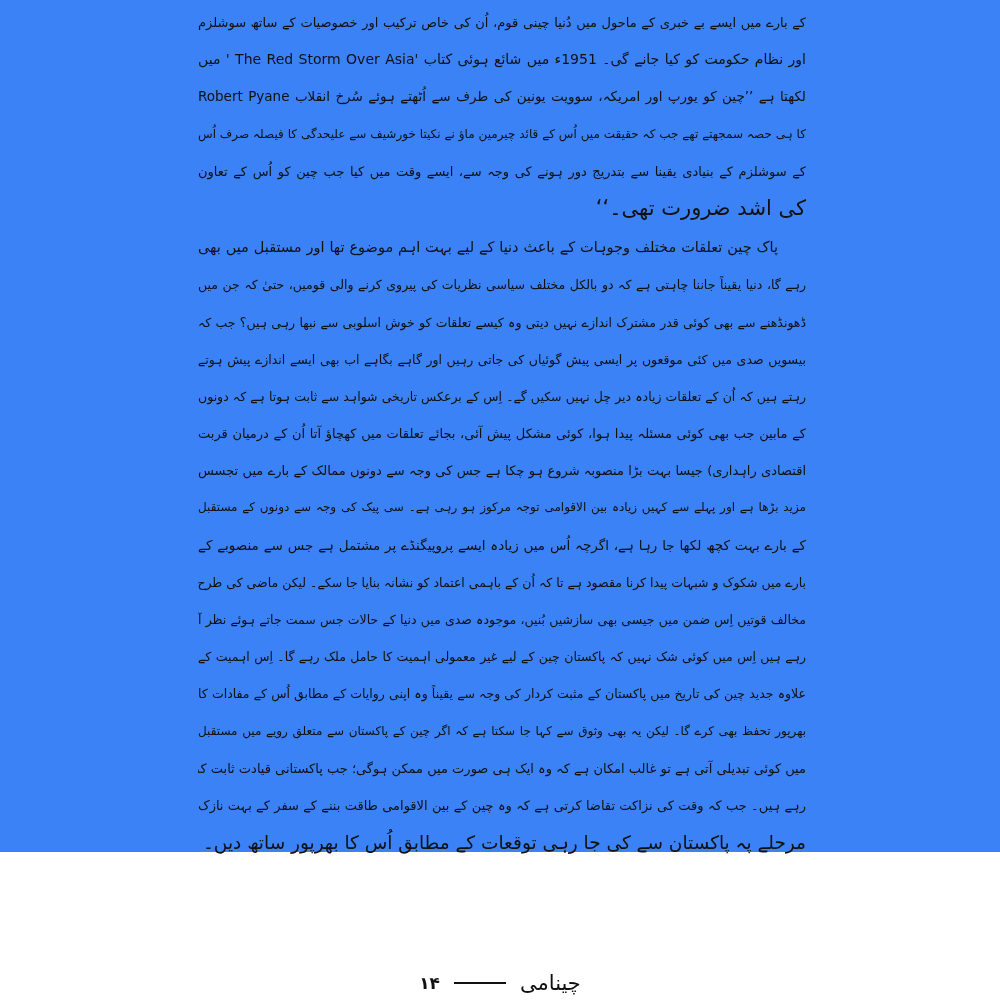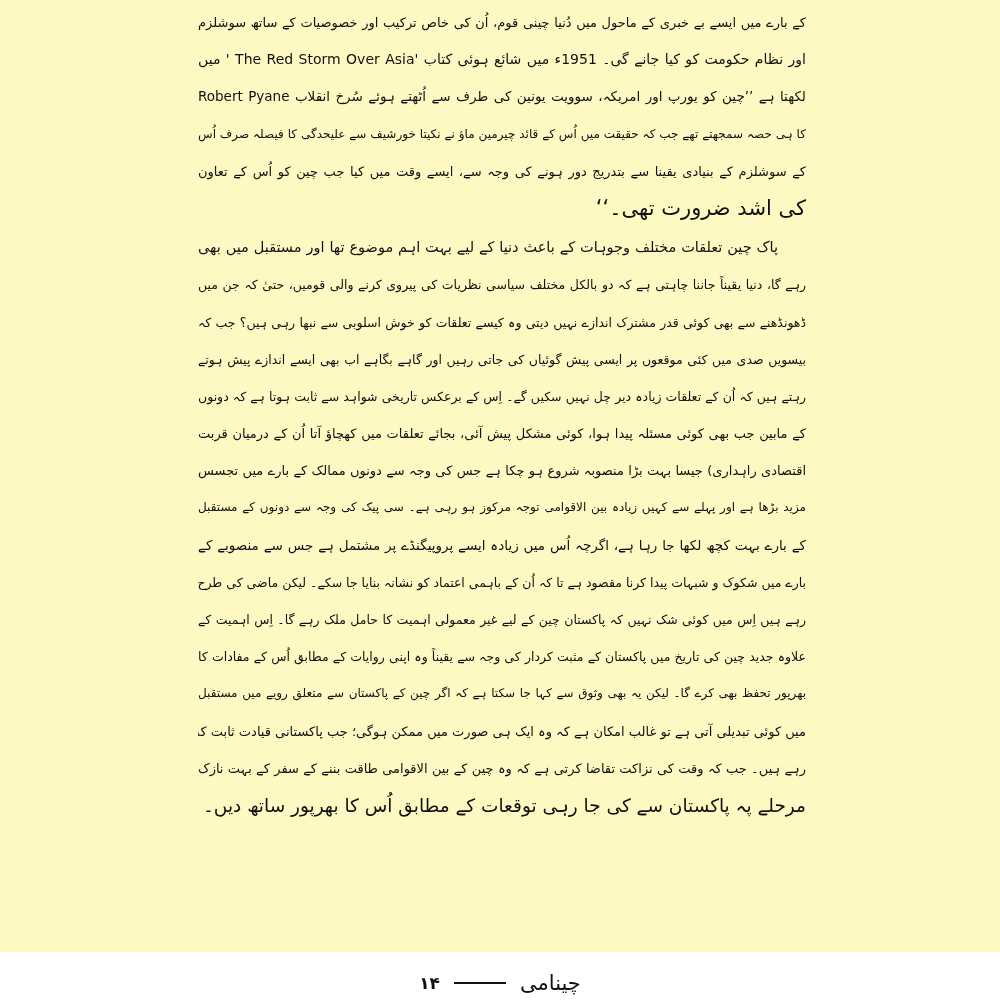--- a/index.html
+++ b/index.html
@@ -11,22 +11,22 @@
     width: 1000px;
     height: 1000px;
     position: relative;
     overflow: hidden;
     font-family: "DejaVu Sans", sans-serif;
     color: #111111;
   }
   .page {
     position: absolute;
     left: 0; top: 0;
-    width: 1000px; height: 952px;
-    background: #fef9c3;
+    width: 1000px; height: 852px;
+    background: #3b82f6;
   }
   .text-block {
     position: absolute;
     left: 198px;
     top: 4px;
     width: 608px;
     direction: rtl;
   }
   .line {
     display: block;
@@ -92,20 +92,21 @@
     <span class="line indent gap-before" style="font-size: 14.5px;">پاک چین تعلقات مختلف وجوہات کے باعث دنیا کے لیے بہت اہم موضوع تھا اور مستقبل میں بھی</span>
     <span class="line" style="font-size: 12.5px;">رہے گا، دنیا یقیناً جاننا چاہتی ہے کہ دو بالکل مختلف سیاسی نظریات کی پیروی کرنے والی قومیں، حتیٰ کہ جن میں</span>
     <span class="line" style="font-size: 12.5px;">ڈھونڈھنے سے بھی کوئی قدر مشترک اندازے نہیں دیتی وہ کیسے تعلقات کو خوش اسلوبی سے نبھا رہی ہیں؟ جب کہ</span>
     <span class="line" style="font-size: 12.5px;">بیسویں صدی میں کئی موقعوں پر ایسی پیش گوئیاں کی جاتی رہیں اور گاہے بگاہے اب بھی ایسے اندازے پیش ہوتے</span>
     <span class="line" style="font-size: 12.5px;">رہتے ہیں کہ اُن کے تعلقات زیادہ دیر چل نہیں سکیں گے۔ اِس کے برعکس تاریخی شواہد سے ثابت ہوتا ہے کہ دونوں</span>
     <span class="line" style="font-size: 13px;">کے مابین جب بھی کوئی مسئلہ پیدا ہوا، کوئی مشکل پیش آئی، بجائے تعلقات میں کھچاؤ آتا اُن کے درمیان قربت</span>
     <span class="line" style="font-size: 13px;">اقتصادی راہداری) جیسا بہت بڑا منصوبہ شروع ہو چکا ہے جس کی وجہ سے دونوں ممالک کے بارے میں تجسس</span>
     <span class="line" style="font-size: 12px;">مزید بڑھا ہے اور پہلے سے کہیں زیادہ بین الاقوامی توجہ مرکوز ہو رہی ہے۔ سی پیک کی وجہ سے دونوں کے مستقبل</span>
     <span class="line" style="font-size: 13.5px;">کے بارے بہت کچھ لکھا جا رہا ہے، اگرچہ اُس میں زیادہ ایسے پروپیگنڈے پر مشتمل ہے جس سے منصوبے کے</span>
     <span class="line" style="font-size: 12.5px;">بارے میں شکوک و شبہات پیدا کرنا مقصود ہے تا کہ اُن کے باہمی اعتماد کو نشانہ بنایا جا سکے۔ لیکن ماضی کی طرح</span>
+    <span class="line" style="font-size: 12.5px;">مخالف قوتیں اِس ضمن میں جیسی بھی سازشیں بُنیں، موجودہ صدی میں دنیا کے حالات جس سمت جاتے ہوئے نظر آ</span>
     <span class="line" style="font-size: 12.5px;">رہے ہیں اِس میں کوئی شک نہیں کہ پاکستان چین کے لیے غیر معمولی اہمیت کا حامل ملک رہے گا۔ اِس اہمیت کے</span>
     <span class="line" style="font-size: 12.5px;">علاوہ جدید چین کی تاریخ میں پاکستان کے مثبت کردار کی وجہ سے یقیناً وہ اپنی روایات کے مطابق اُس کے مفادات کا</span>
     <span class="line" style="font-size: 12px;">بھرپور تحفظ بھی کرے گا۔ لیکن یہ بھی وثوق سے کہا جا سکتا ہے کہ اگر چین کے پاکستان سے متعلق رویے میں مستقبل</span>
     <span class="line" style="font-size: 13px;">میں کوئی تبدیلی آتی ہے تو غالب امکان ہے کہ وہ ایک ہی صورت میں ممکن ہوگی؛ جب پاکستانی قیادت ثابت کرے</span>
     <span class="line" style="font-size: 13px;">رہے ہیں۔ جب کہ وقت کی نزاکت تقاضا کرتی ہے کہ وہ چین کے بین الاقوامی طاقت بننے کے سفر کے بہت نازک</span>
     <span class="line last" style="font-size: 18.5px;">مرحلے پہ پاکستان سے کی جا رہی توقعات کے مطابق اُس کا بھرپور ساتھ دیں۔</span>
   </div>
 
   <div class="footer">
     <span class="footer-title">چینامی</span>

